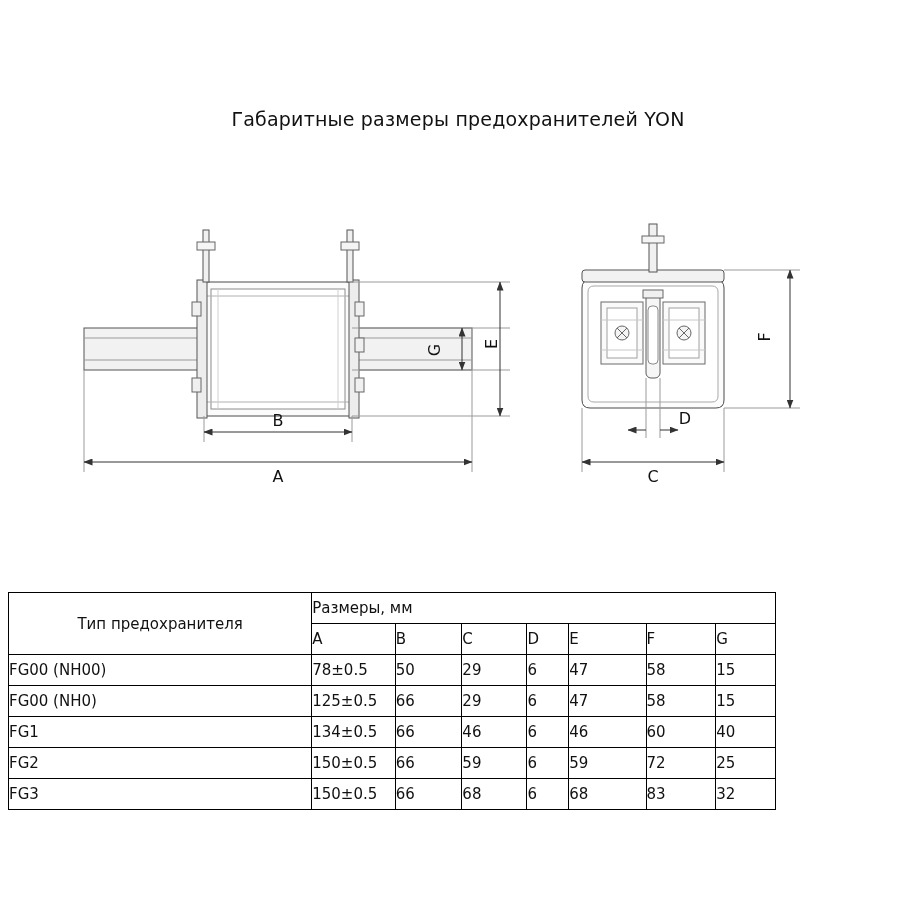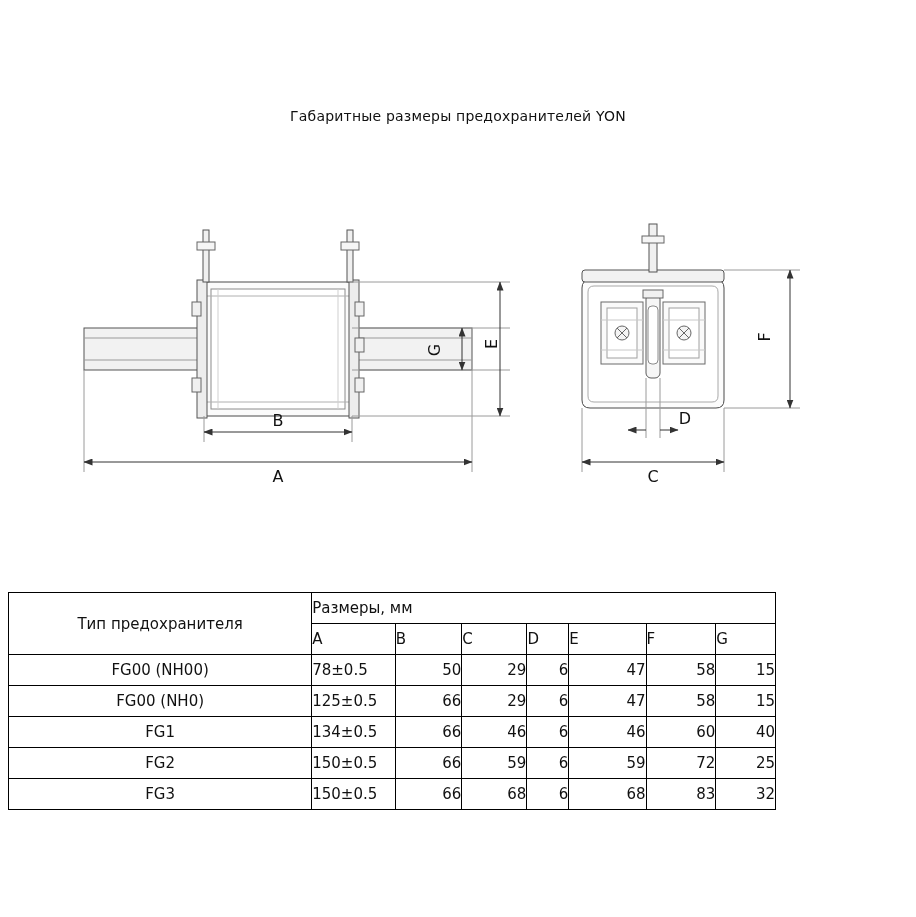--- a/index.html
+++ b/index.html
@@ -16,21 +16,21 @@
     overflow: hidden;
   }
 
   
   .title {
     position: absolute;
     top: 108px;
     left: 0;
     width: 916px;
     text-align: center;
-    font-size: 14px;
+    font-size: 19px;
     color: #111;
     letter-spacing: 0.2px;
   }
 
   
   .drawing {
     position: absolute;
     top: 210px;
     left: 0;
     width: 916px;
@@ -69,30 +69,30 @@
   .col-d { width: 50px; }
   .col-e { width: 94px; }
   .col-f { width: 84px; }
   .col-g { width: 71px; }
 
   .sub-head {
     text-align: left;
     padding-left: 8px;
   }
   .val {
-    text-align: right;
+    text-align: left;
     padding-right: 8px;
   }
   .val-a {
     text-align: left;
     padding-left: 8px;
     margin-top: 47px;
   }
   .rowname {
-    text-align: center;
+    text-align: left;
     margin-left: 6px;
   }
 </style>
 </head>
 <body>
 
 <div class="title">Габаритные размеры предохранителей YON</div>
 
 <div class="drawing">
 <svg width="916" height="330" viewBox="0 0 916 330" xmlns="http://www.w3.org/2000/svg">

